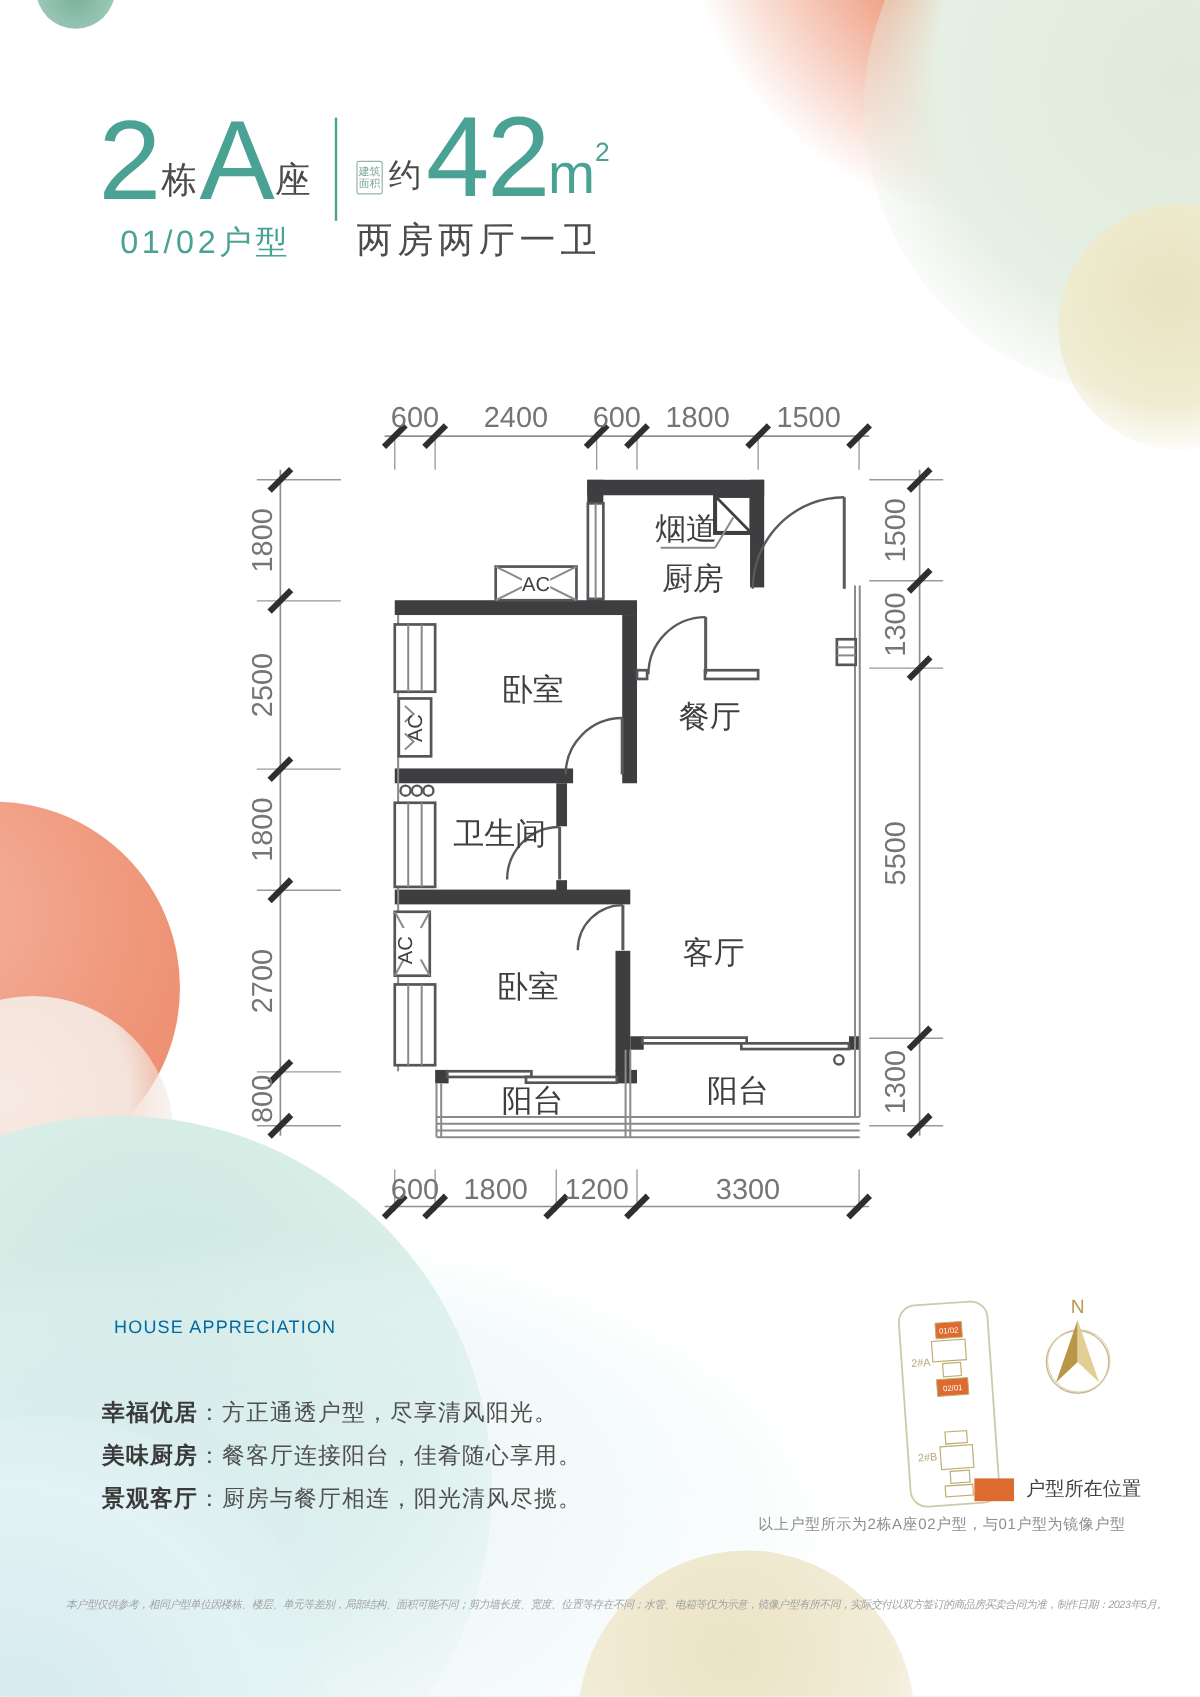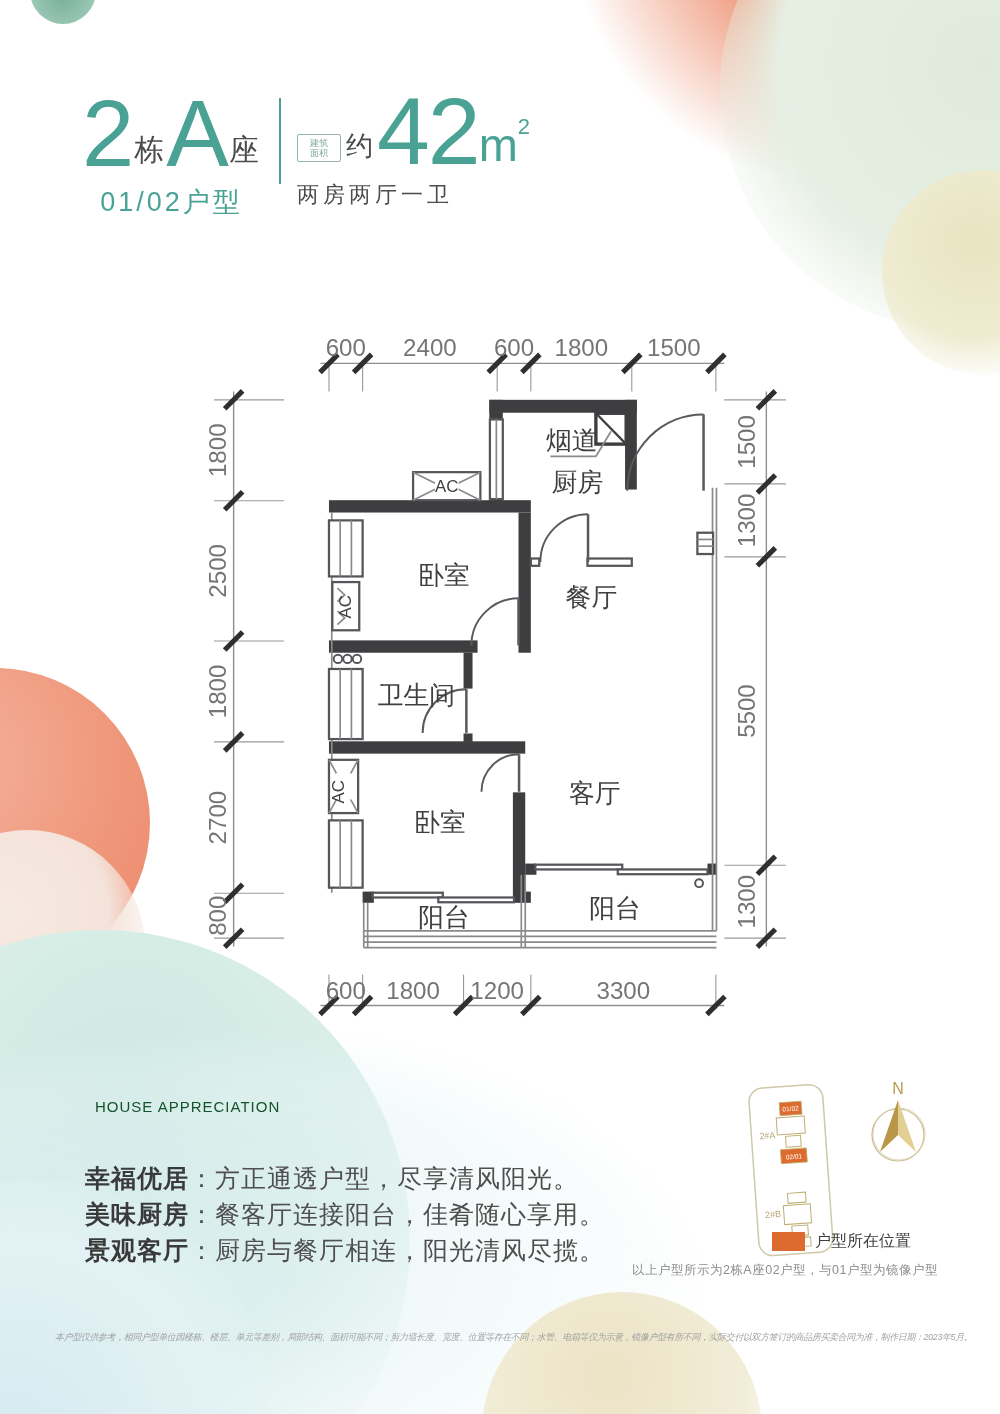--- a/index.html
+++ b/index.html
@@ -33,54 +33,54 @@
   .hdr{position:absolute;left:82px;top:86px;display:flex;align-items:flex-start;z-index:3;}
   .hdr-left{display:flex;flex-direction:column;}
   .hdr-big-row{display:flex;align-items:baseline;color:#49a294;}
   .big-num{font-size:94px;line-height:96px;font-weight:400;letter-spacing:-2px;}
   .small-han{font-size:30px;color:#4c4c4c;margin:0 2px;transform:translateY(-6px);}
   .unit-types{font-size:27px;color:#49a294;letter-spacing:3px;margin-top:2px;text-align:center;}
   .hdr-divider{width:2px;background:#49a294;height:86px;margin:12px 16px 0 18px;}
   .hdr-right{display:flex;flex-direction:column;}
   .area-row{display:flex;align-items:flex-end;}
   .area-badge{border:1px solid #94b5ae;color:#7ba49b;font-size:9px;line-height:10px;
-      padding:3px 12px;border-radius:2px;text-align:center;margin:0 5px 14px 0;}
+      padding:3px 1px;border-radius:2px;text-align:center;margin:0 5px 14px 0;}
   .approx{font-size:27px;color:#4c4c4c;margin:0 4px 12px 0;}
   .area-val{font-size:95px;line-height:90px;color:#49a294;letter-spacing:-2px;}
   .area-unit{font-size:47px;color:#49a294;margin-bottom:4px;}
   .area-sup{font-size:22px;color:#49a294;transform:translateY(-36px);}
-  .layout-desc{font-size:22px;color:#4c4c4c;letter-spacing:4px;margin-top:4px;}
+  .layout-desc{font-size:30px;color:#4c4c4c;letter-spacing:4px;margin-top:4px;}
 
   
   .plan-wrap{position:absolute;left:200px;top:293px;width:600px;height:780px;z-index:2;}
   svg text{font-family:"Liberation Sans","DejaVu Sans",sans-serif;}
   .wall{fill:#3e3e40;}
   .thin{stroke:#55555a;stroke-width:40;fill:#ffffff;}
   .lite{stroke:#8a8a8a;stroke-width:30;fill:none;}
   .dimline{stroke:#8f8f8f;stroke-width:25;fill:none;}
   .extline{stroke:#9a9a9a;stroke-width:20;fill:none;}
   .tick{stroke:#2f2f2f;stroke-width:90;}
   .dimtxt{font-size:430px;fill:#757575;}
   .roomtxt{font-size:460px;fill:#3f3f3f;}
   .actxt{font-size:300px;fill:#3f3f3f;}
   .arc{stroke:#5a5a5e;stroke-width:35;fill:none;}
   .leaf{stroke:#5a5a5e;stroke-width:45;fill:none;}
 
   
   .appr-title{position:absolute;left:85px;top:1098px;z-index:3;display:flex;align-items:baseline;}
   .appr-cn{font-size:27px;font-weight:bold;color:#3fa08f;letter-spacing:9px;}
-  .appr-en{font-size:15px;color:#14532d;letter-spacing:1px;margin-left:10px;}
+  .appr-en{font-size:15px;color:#0369a1;letter-spacing:1px;margin-left:10px;}
   .appr-list{position:absolute;left:85px;top:1160px;z-index:3;}
-  .appr-item{font-size:25px;color:#4f4f4f;line-height:36px;letter-spacing:1px;}
+  .appr-item{font-size:19px;color:#4f4f4f;line-height:36px;letter-spacing:1px;}
   .appr-item b{color:#3a3a3a;}
 
   
   .siteplan{position:absolute;left:742px;top:1080px;z-index:3;}
   .north{position:absolute;left:858px;top:1078px;z-index:3;}
-  .legend{position:absolute;left:772px;top:1231px;z-index:3;display:flex;align-items:center;}
+  .legend{position:absolute;left:812px;top:1231px;z-index:3;display:flex;align-items:center;}
   .legend-sq{width:33px;height:19px;background:#dd6a2e;margin-right:10px;}
   .legend-txt{font-size:16px;color:#3f3f3f;}
   .site-caption{position:absolute;right:62px;top:1262px;z-index:3;font-size:12.5px;color:#8d8d8d;letter-spacing:0.5px;}
 
   .footer{position:absolute;left:55px;top:1331px;width:920px;z-index:3;
     font-size:9px;letter-spacing:-0.4px;color:#a0a2a2;white-space:nowrap;font-style:italic;}
 </style>
 </head>
 <body>
 

